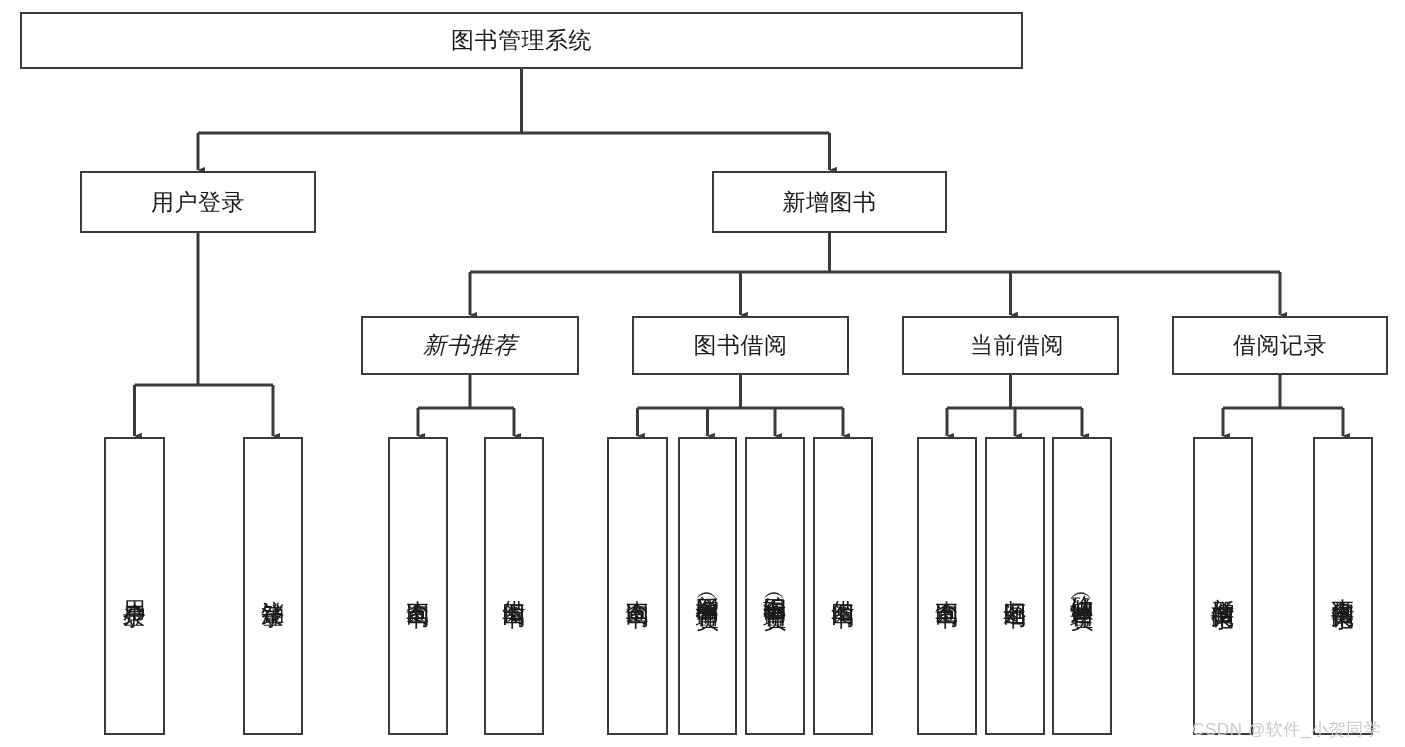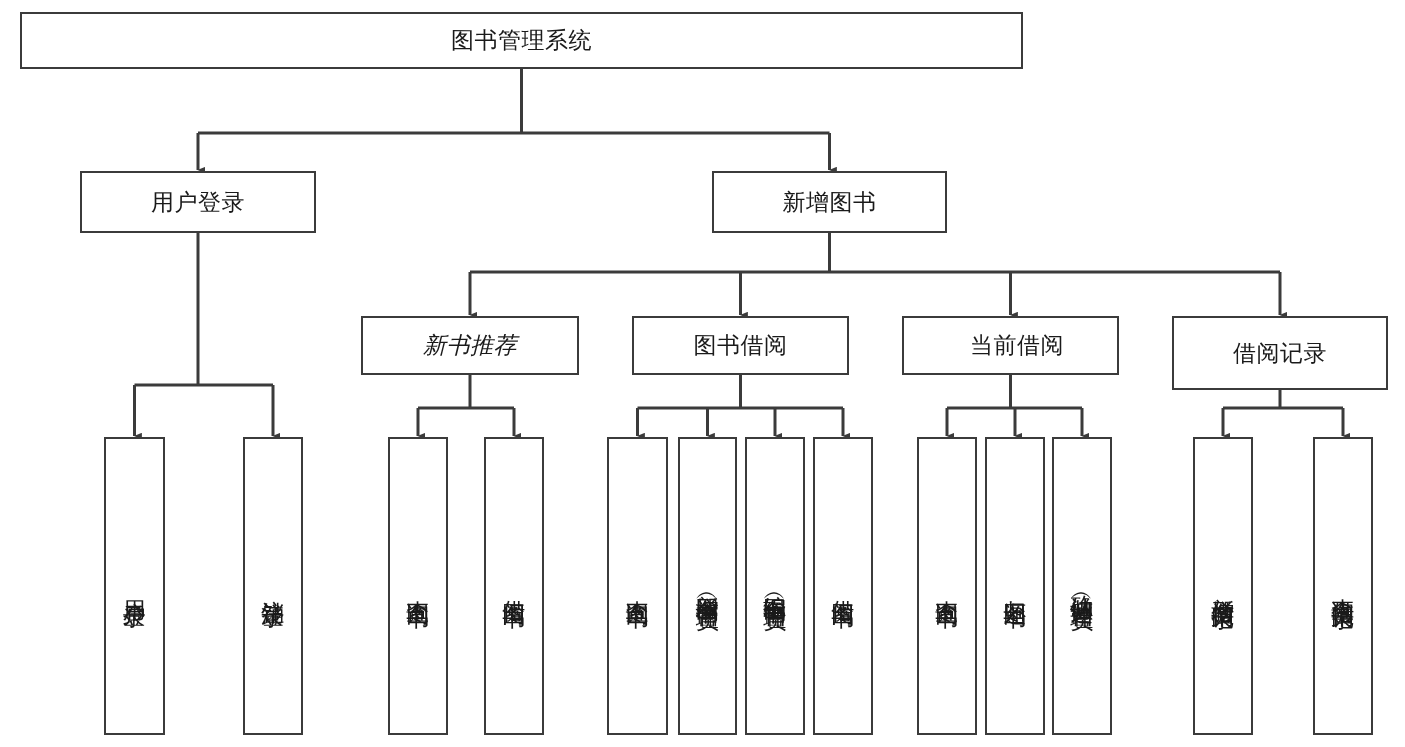--- a/index.html
+++ b/index.html
@@ -125,21 +125,21 @@
       </div>
       <div class="node-box node-horizontal" style="left: 361px; top: 316px; width: 218px; height: 59px; border-color: rgb(59, 59, 59); font-style: italic;">
         <span class="node-label" style="color: rgb(26, 26, 26);">新书推荐</span>
       </div>
       <div class="node-box node-horizontal" style="left: 632px; top: 316px; width: 217px; height: 59px; border-color: rgb(59, 59, 59);">
         <span class="node-label" style="color: rgb(26, 26, 26);">图书借阅</span>
       </div>
       <div class="node-box node-horizontal" style="left: 902px; top: 316px; width: 217px; height: 59px; border-color: rgb(59, 59, 59); padding-left: 13px;">
         <span class="node-label" style="color: rgb(26, 26, 26);">当前借阅</span>
       </div>
-      <div class="node-box node-horizontal" style="left: 1172px; top: 316px; width: 216px; height: 74px; border-color: rgb(59, 59, 59);">
+      <div class="node-box node-horizontal" style="left: 1172px; top: 316px; width: 216px; height: 59px; border-color: rgb(59, 59, 59);">
         <span class="node-label" style="color: rgb(26, 26, 26);">借阅记录</span>
       </div>
       <div class="node-box node-vertical" style="left: 104px; top: 437px; width: 61px; height: 298px; border-color: rgb(59, 59, 59);">
         <span class="node-label" style="color: rgb(26, 26, 26);">用户登录</span>
       </div>
       <div class="node-box node-vertical" style="left: 243px; top: 437px; width: 60px; height: 298px; border-color: rgb(59, 59, 59);">
         <span class="node-label" style="color: rgb(26, 26, 26);">注销登录</span>
       </div>
       <div class="node-box node-vertical" style="left: 388px; top: 437px; width: 60px; height: 298px; border-color: rgb(59, 59, 59);">
         <span class="node-label" style="color: rgb(26, 26, 26);">查询图书</span>
@@ -169,14 +169,15 @@
         <span class="node-label" style="color: rgb(26, 26, 26);">确认归还（管理员）</span>
       </div>
       <div class="node-box node-vertical" style="left: 1193px; top: 437px; width: 60px; height: 298px; border-color: rgb(59, 59, 59);">
         <span class="node-label" style="color: rgb(26, 26, 26);">新增借阅记录</span>
       </div>
       <div class="node-box node-vertical" style="left: 1313px; top: 437px; width: 60px; height: 298px; border-color: rgb(59, 59, 59);">
         <span class="node-label" style="color: rgb(26, 26, 26);">查询借阅记录</span>
       </div>
     </div>
 
+  <div id="watermark" style="left: 1192px; top: 718px; color: rgb(201, 201, 201);">CSDN @软件_小贺同学</div>
 
 </div>
 
 </body></html>

